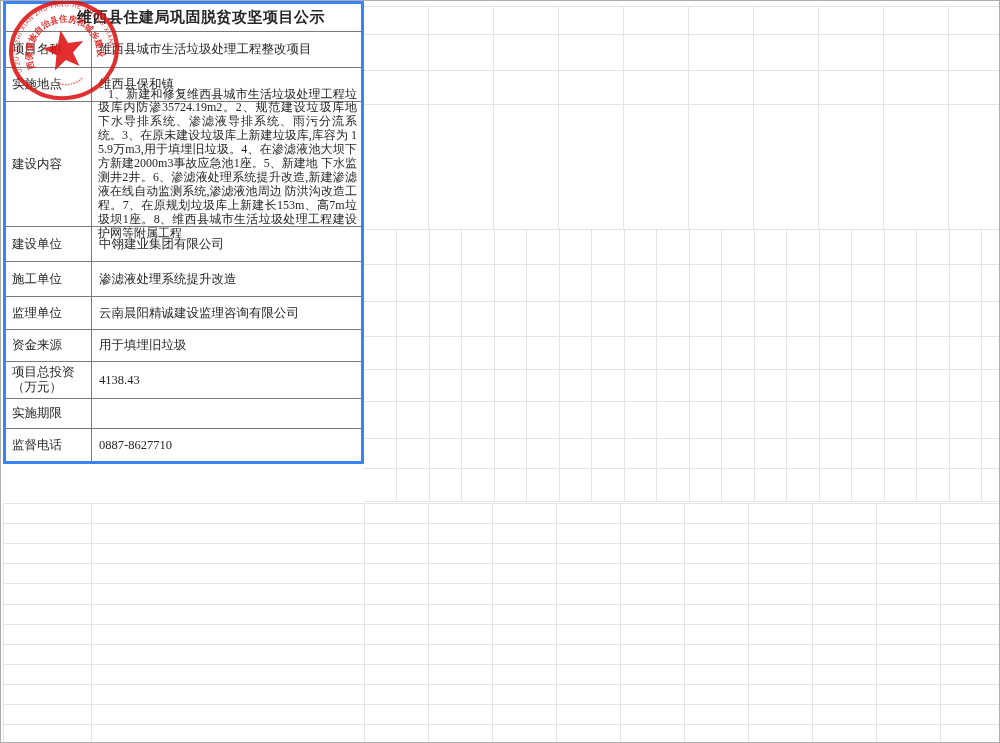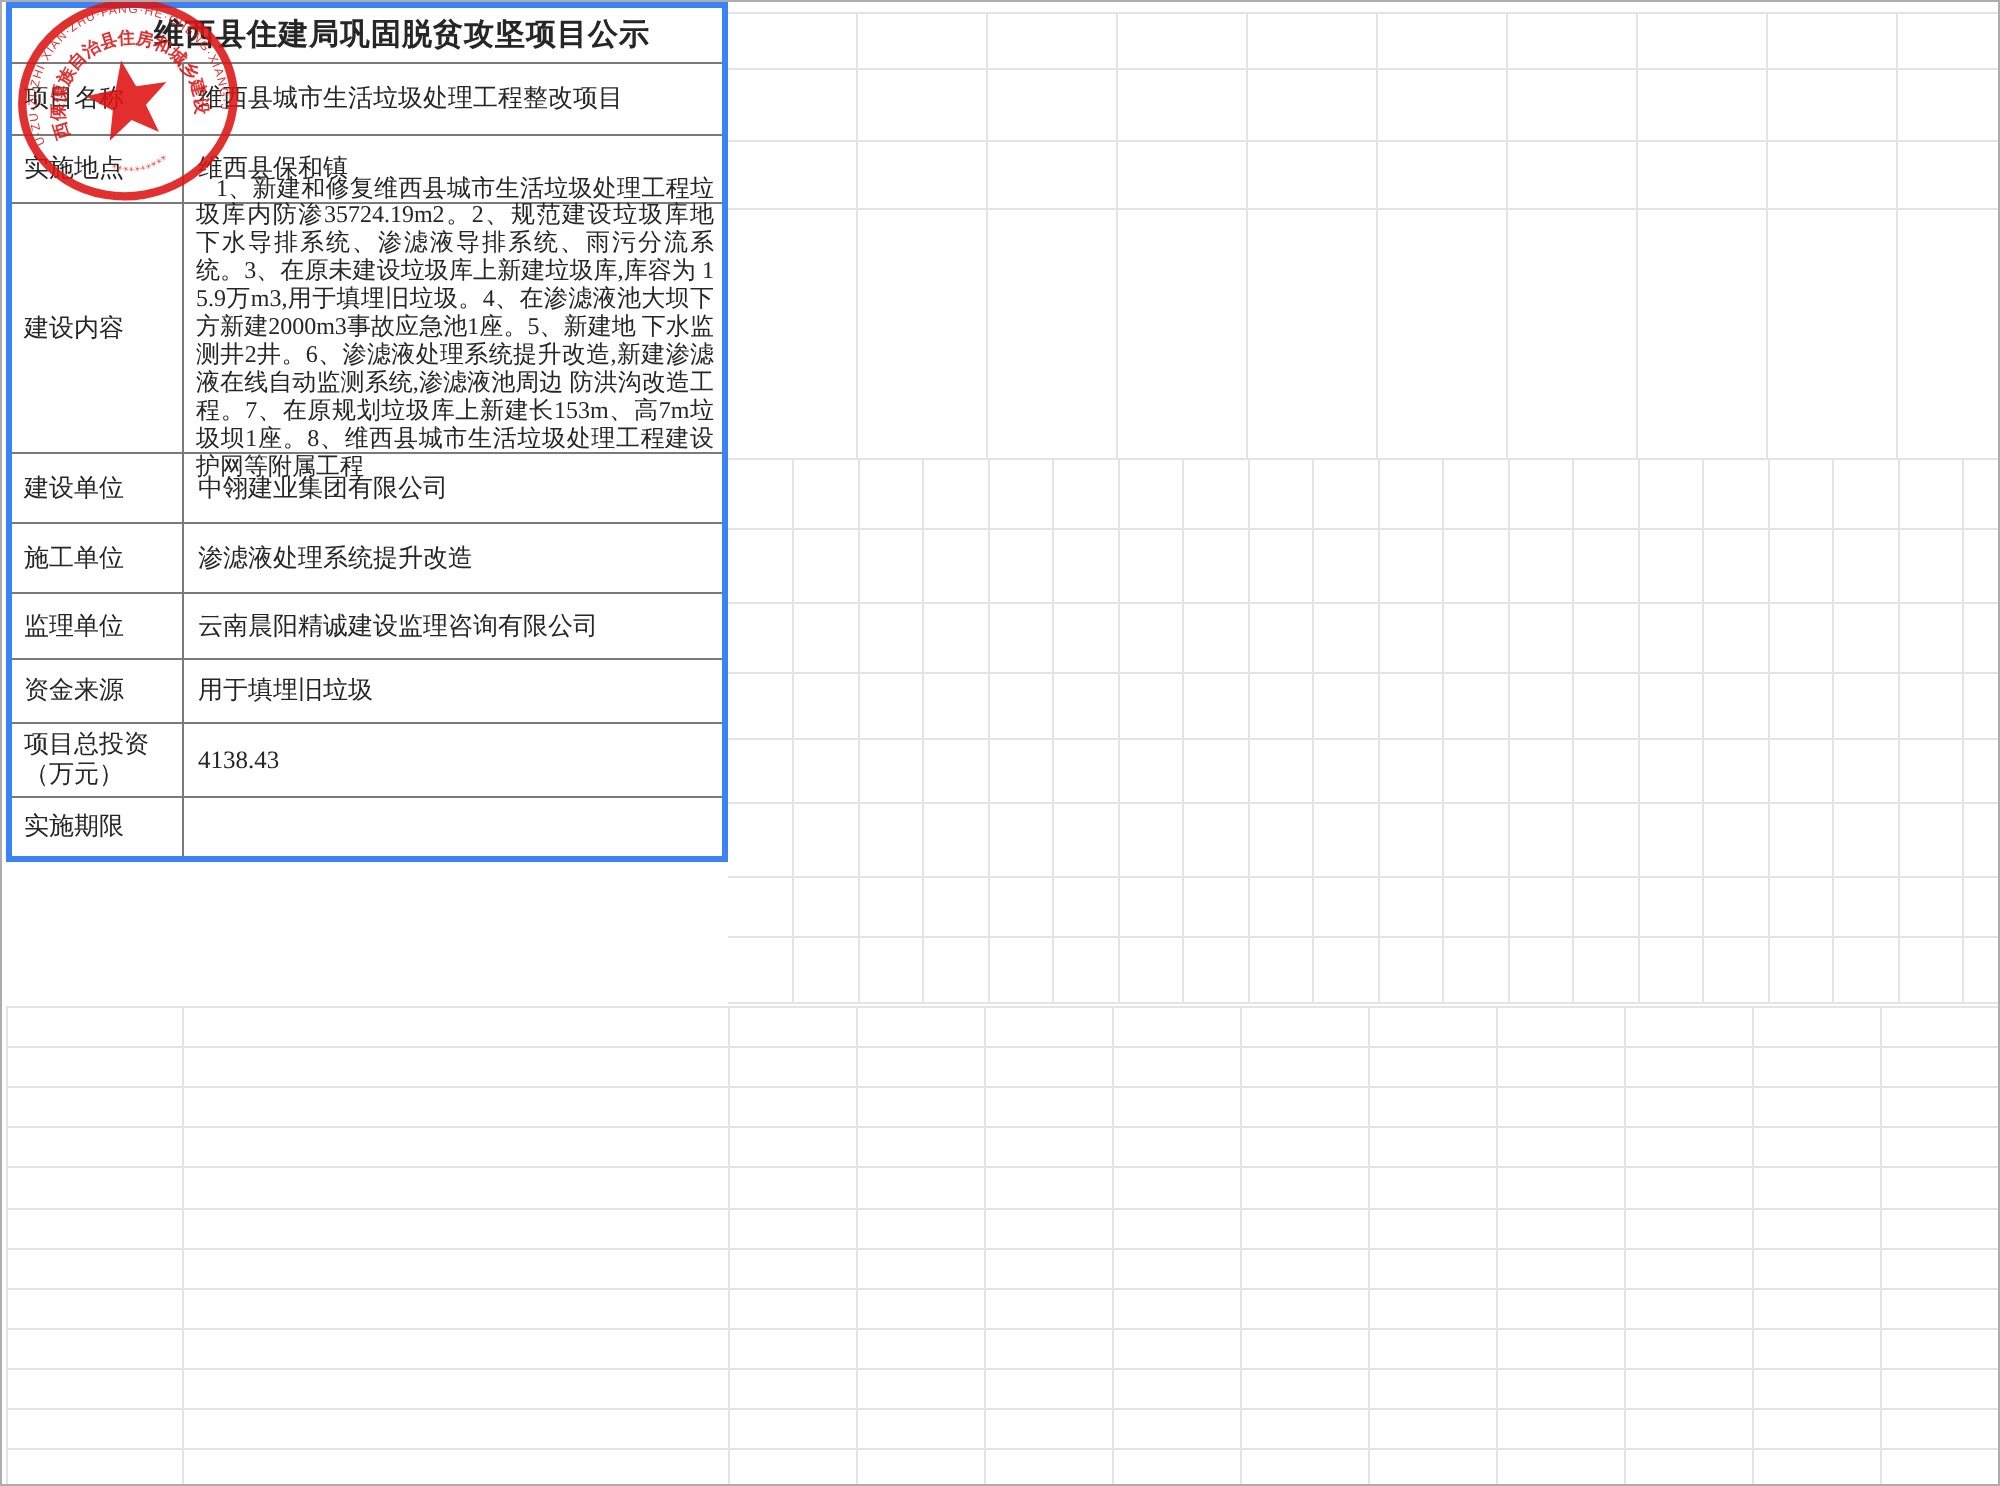--- a/index.html
+++ b/index.html
@@ -134,20 +134,24 @@
       <div class="tcell tlabel">资金来源</div>
       <div class="tcell tvalue">用于填埋旧垃圾</div>
     </div>
     <div class="trow" style="height:37px">
       <div class="tcell tlabel">项目总投资（万元）</div>
       <div class="tcell tvalue">4138.43</div>
     </div>
     <div class="trow" style="height:30px">
       <div class="tcell tlabel">实施期限</div>
     </div>
+    <div class="trow" style="height:33px">
+      <div class="tcell tlabel">监督电话</div>
+      <div class="tcell tvalue">0887-8627710</div>
+    </div>
   </div>
 
   <svg id="seal" width="116" height="104" viewBox="0 0 116 104">
     <defs>
       <path id="arcOuter" d="M 12,62 A 46,46 0 1 1 102,62" fill="none"></path>
       <path id="arcInner" d="M 26,66 A 33,33 0 1 1 88,66" fill="none"></path>
       <path id="arcBottom" d="M 36,76 A 27,27 0 0 0 78,76" fill="none"></path>
     </defs>
     <g transform="rotate(-10 57 50)">
       <ellipse cx="57" cy="50" rx="53" ry="48" fill="none" stroke="#dd1414" stroke-width="4.2"></ellipse>

